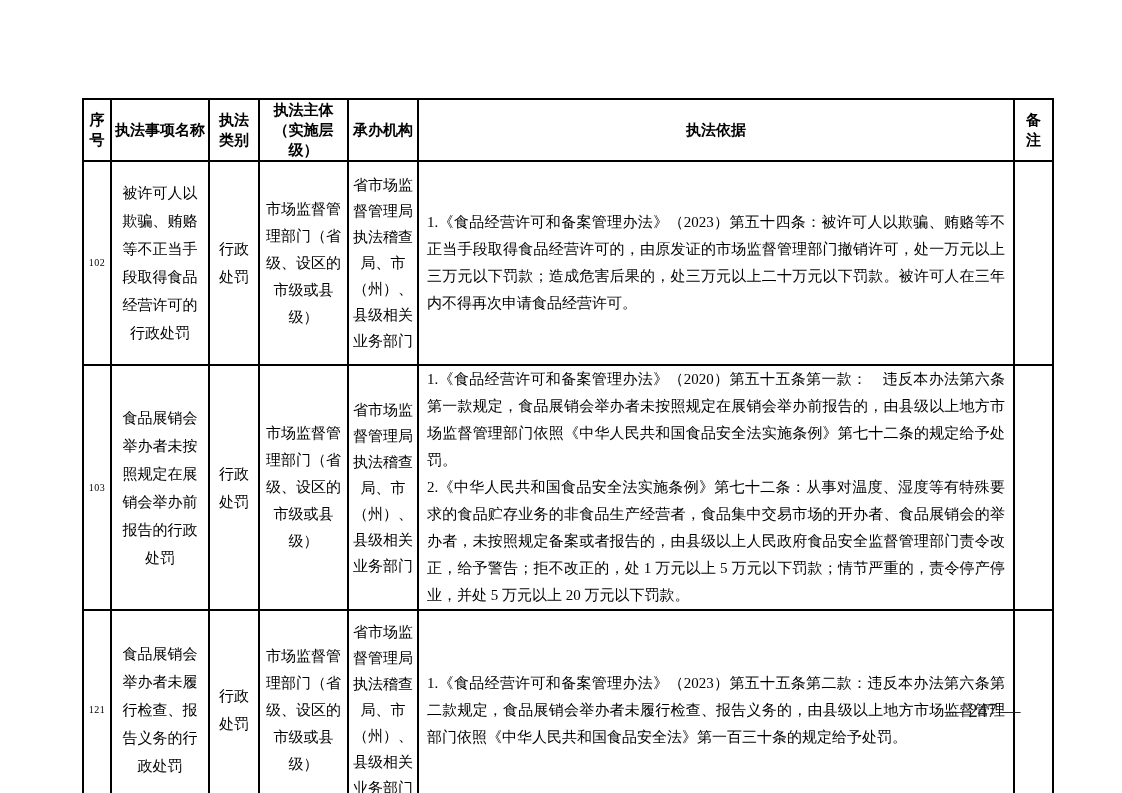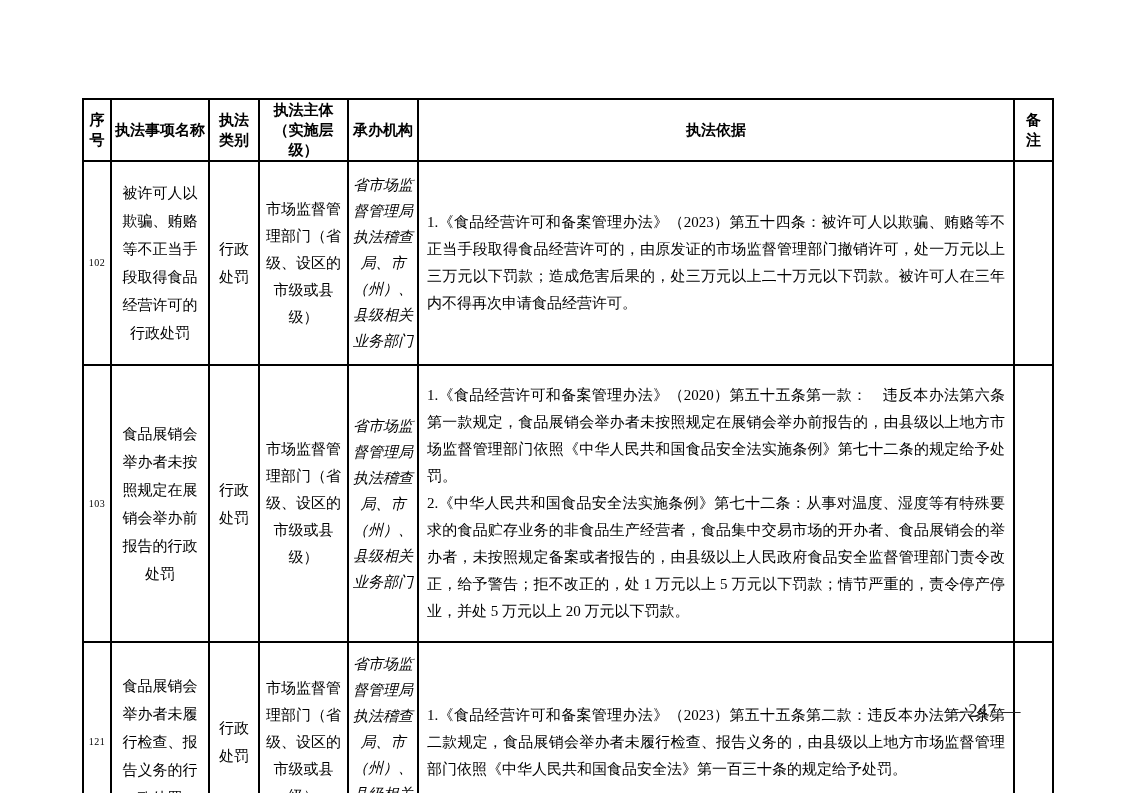--- a/index.html
+++ b/index.html
@@ -58,26 +58,25 @@
     white-space: pre-line;
     line-height: 28px;
   }
   td.cell-subject {
     padding: 16px 3px;
     line-height: 27px;
   }
   td.cell-agency {
     padding: 8px 3px;
     line-height: 26px;
-    font-style: italic;
   }
   td.cell-basis {
     text-align: justify;
     text-justify: inter-ideograph;
-    padding: 16px 8px;
+    padding: 0 8px;
     line-height: 27px;
   }
   td.cell-basis p {
     margin: 0;
   }
   .page-number {
     position: absolute;
     left: 920px;
     top: 700px;
     width: 125px;

